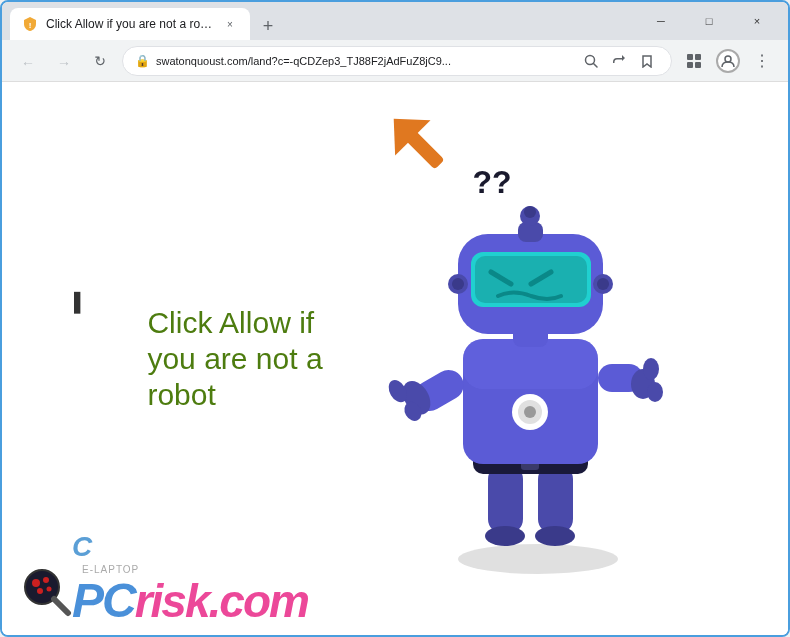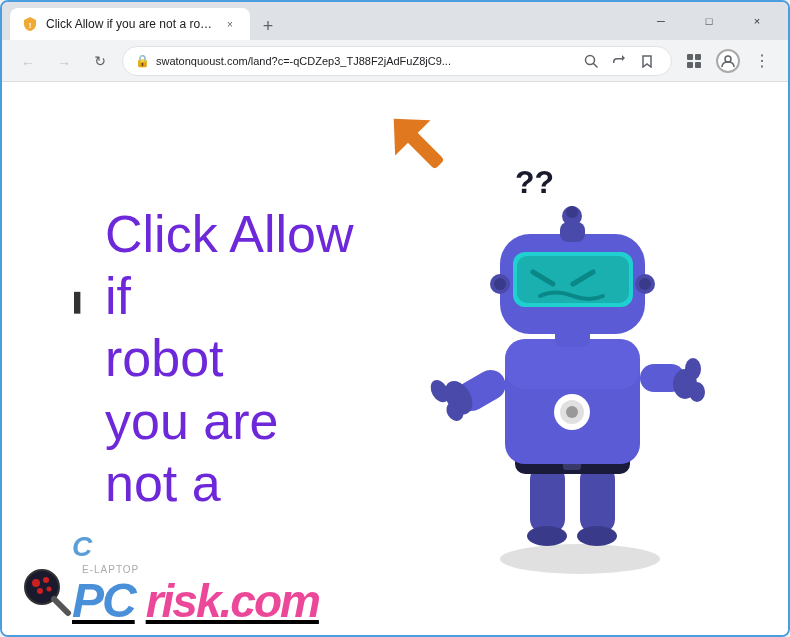--- a/index.html
+++ b/index.html
@@ -223,23 +223,23 @@
       position: relative;
     }
 
     .text-section {
       flex: 0 0 auto;
       padding: 20px 40px 20px 60px;
       max-width: 360px;
     }
 
     .main-text {
-      font-size: 52px;
+      font-size: 30px;
       font-weight: 400;
-      color: #6d28d9;
+      color: #4d7c0f;
       line-height: 1.2;
       text-align: left;
     }
 
     .robot-section {
       flex: 0 0 auto;
       width: 340px;
       height: 450px;
       position: relative;
       display: flex;
@@ -408,22 +408,22 @@
           <polygon points="40,5 65,32 50,32 50,32 30,32 15,32" fill="#e07820"></polygon>
         </g>
       </svg>
     </div>
 
     <div class="main-content">
 
       <div class="text-section">
         <div class="main-text">
           <div>Click Allow if</div>
+          <div>you are not a</div>
           <div>robot</div>
-          <div>you are not a</div>
         </div>
       </div>
 
       <div class="robot-section">
 
         <div class="question-marks">??</div>
 
         <svg class="robot-svg" viewBox="0 0 300 430" xmlns="http://www.w3.org/2000/svg">
 
           <ellipse cx="155" cy="415" rx="80" ry="15" fill="#cccccc" opacity="0.6"></ellipse>
@@ -499,21 +499,21 @@
         <circle cx="18" cy="24" r="3" fill="#cc2020"></circle>
         <circle cx="27" cy="22" r="2.5" fill="#cc2020"></circle>
 
         <line x1="32" y1="32" x2="46" y2="46" stroke="#555" stroke-width="6" stroke-linecap="round"></line>
       </svg>
 
       <div style="position:relative; line-height:1;">
 
         <div style="position:absolute; top:-32px; left:0px; font-size:28px; font-weight:900; color:#5b9fd6; font-style:italic;">C</div>
         <div style="font-size:10px; color:#aaa; letter-spacing:1px; margin-left:10px; margin-bottom:2px;">E-LAPTOP</div>
-        <div style="display:flex; align-items:baseline; gap:11px;text-decoration:underline;">
+        <div style="display:flex; align-items:baseline; gap:0px;">
           <span style="font-size:48px; font-weight:900; color:#4a90d9; font-style:italic; letter-spacing:-2px;">PC</span>
           <span style="font-size:46px; font-weight:900; color:#ec4899; font-style:italic; letter-spacing:-2px;">risk.com</span>
         </div>
       </div>
     </div>
 
   </div>
 
 </div>
 

